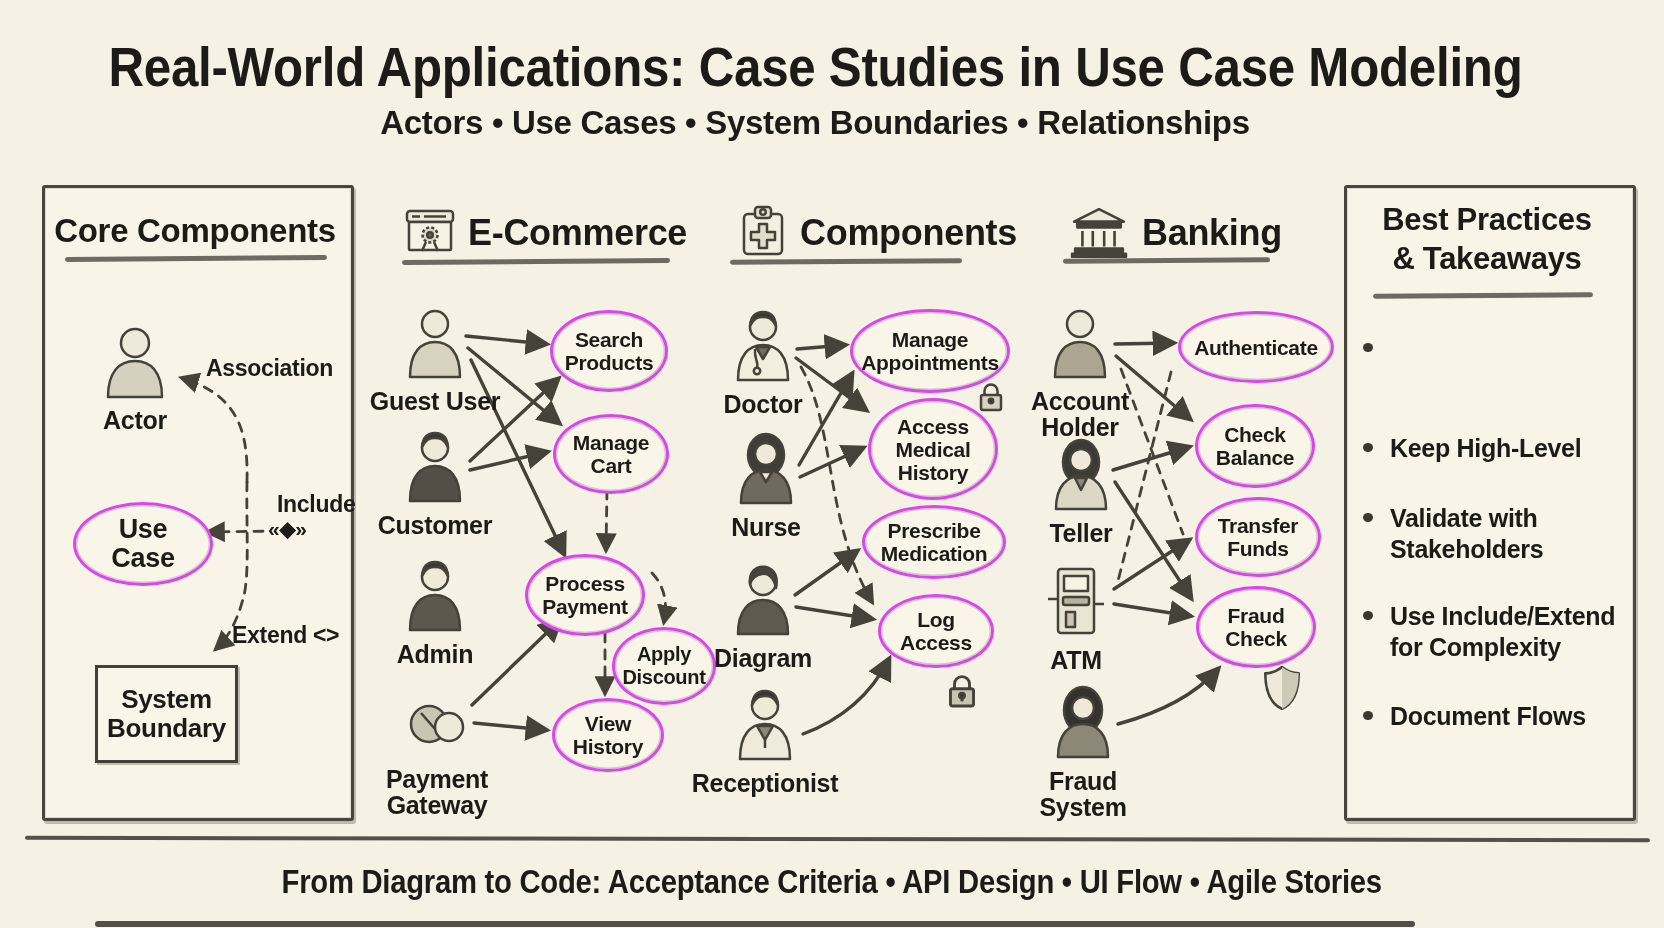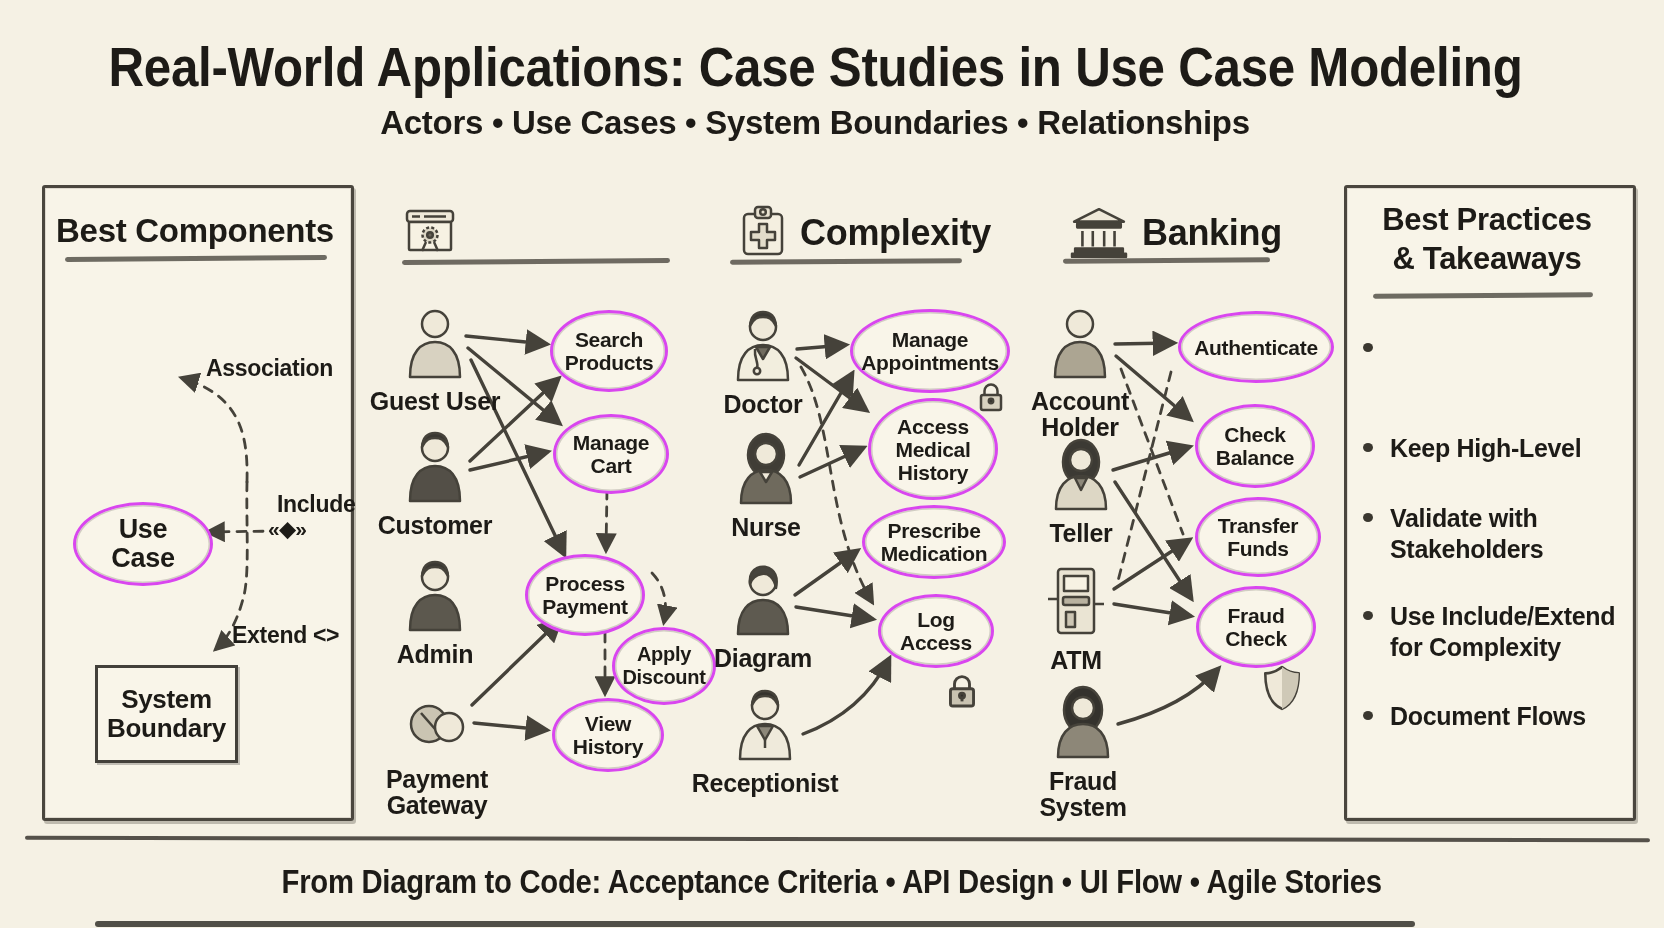--- a/index.html
+++ b/index.html
@@ -99,42 +99,50 @@
       <path d="M1114 604 L1190 616" marker-end="url(#ah)"></path>
       <path d="M1118 724 Q1185 706 1218 669" marker-end="url(#ah)"></path>
     </g>
 
     <g class="ink" stroke-width="2.8" stroke-dasharray="9 8">
       <path d="M1121 369 L1183 534"></path>
       <path d="M1171 372 L1117 585"></path>
     </g>
   </svg>
 
-  <div class="abs panel-title" style="left:42px;top:212px;width:306px;">Best Components</div>
+  <div class="abs panel-title" style="left:42px;top:212px;width:306px;">Core Components</div>
   <div class="abs squig" style="left:65px;top:256px;width:262px;"></div>
 
+  <div class="abs actor" style="left:55px;top:323px;">
+    <svg class="ic" width="70" height="80" viewBox="0 0 70 80">
+      <circle cx="35" cy="20" r="14" fill="#efe9d9"></circle>
+      <path d="M8 74 C8 48 20 38 35 38 C50 38 62 48 62 74 Z" fill="#d6d0bf"></path>
+    </svg>
+    <div class="alabel">Actor</div>
+  </div>
 
   <div class="abs note" style="left:206px;top:355px;width:130px;">Association</div>
   <div class="abs note" style="left:245px;top:491px;width:100px;padding-left:32px;">Include</div>
   <div class="abs note" style="left:268px;top:517px;width:60px;font-size:21px;background:#f8f4e8;">«◆»</div>
   <div class="abs note" style="left:232px;top:622px;width:130px;">Extend &lt;&gt;</div>
 
   <div class="abs uc" style="left:73px;top:502px;width:134px;height:78px;font-size:27px;line-height:29px;">Use
 Case</div>
   <div class="abs sysbox" style="left:95px;top:665px;width:137px;height:92px;">System
 Boundary</div>
 
   <svg class="abs ic" style="left:404px;top:206px;z-index:3;" width="52" height="52" viewBox="0 0 52 52">
     <rect x="3" y="5" width="46" height="11" rx="3" fill="#efe9d9"></rect>
     <path d="M8 10.5 h8 M20 10.5 h22" fill="none" stroke-width="2"></path>
     <rect x="5" y="16" width="42" height="28" rx="1" fill="#f7f2e3"></rect>
     <circle cx="26" cy="29" r="7.5" fill="#dcd6c4" stroke-width="3" stroke-dasharray="3 2.2"></circle>
     <circle cx="26" cy="29" r="2.8" fill="#6b665a" stroke="none"></circle>
     <path d="M22 36 L18 45 M30 36 L34 45" fill="none" stroke-width="3"></path>
   </svg>
+  <div class="abs col-title" style="left:468px;top:212px;">E-Commerce</div>
   <div class="abs squig" style="left:402px;top:259px;width:268px;"></div>
 
   <div class="abs actor" style="left:355px;top:304px;">
     <svg class="ic" width="70" height="80" viewBox="0 0 70 80">
       <circle cx="35" cy="20" r="13" fill="#efe9d9"></circle>
       <path d="M10 73 C10 48 21 38 35 38 C49 38 60 48 60 73 Z" fill="#d8d2c1"></path>
     </svg>
     <div class="alabel">Guest User</div>
   </div>
   <div class="abs actor" style="left:355px;top:428px;">
@@ -173,21 +181,21 @@
 Discount</div>
   <div class="abs uc" style="left:552px;top:698px;width:106px;height:68px;">View
 History</div>
 
   <svg class="abs ic" style="left:737px;top:205px;z-index:3;" width="52" height="52" viewBox="0 0 52 52">
     <rect x="7" y="9" width="38" height="40" rx="4" fill="#f4efe0"></rect>
     <rect x="18" y="2" width="16" height="11" rx="3" fill="#e7e1d0"></rect>
     <circle cx="26" cy="7" r="2.8" fill="none" stroke-width="2"></circle>
     <path d="M22 19 h8 v8 h8 v8 h-8 v8 h-8 v-8 h-8 v-8 h8 Z" fill="#e2dcca"></path>
   </svg>
-  <div class="abs col-title" style="left:800px;top:212px;">Complexity</div>
+  <div class="abs col-title" style="left:800px;top:212px;">Components</div>
   <div class="abs squig" style="left:730px;top:259px;width:232px;"></div>
 
   <div class="abs actor" style="left:683px;top:307px;">
     <svg class="ic" width="70" height="80" viewBox="0 0 70 80">
       <circle cx="35" cy="20" r="13" fill="#efe9d9"></circle>
       <path d="M22 19 C23 7 30 5 35 5 C40 5 47 7 48 19 C44 11 40 10 35 10 C30 10 26 11 22 19 Z" fill="#3a3832"></path>
       <path d="M10 73 C10 48 21 38 35 38 C49 38 60 48 60 73 Z" fill="#f2eede"></path>
       <path d="M28 40 L35 52 L42 40 Z" fill="#716c5f"></path>
       <path d="M27 42 C26 52 31 55 29 61" fill="none" stroke-width="2.2"></path>
       <circle cx="29" cy="64" r="3.2" fill="none" stroke-width="2.2"></circle>

